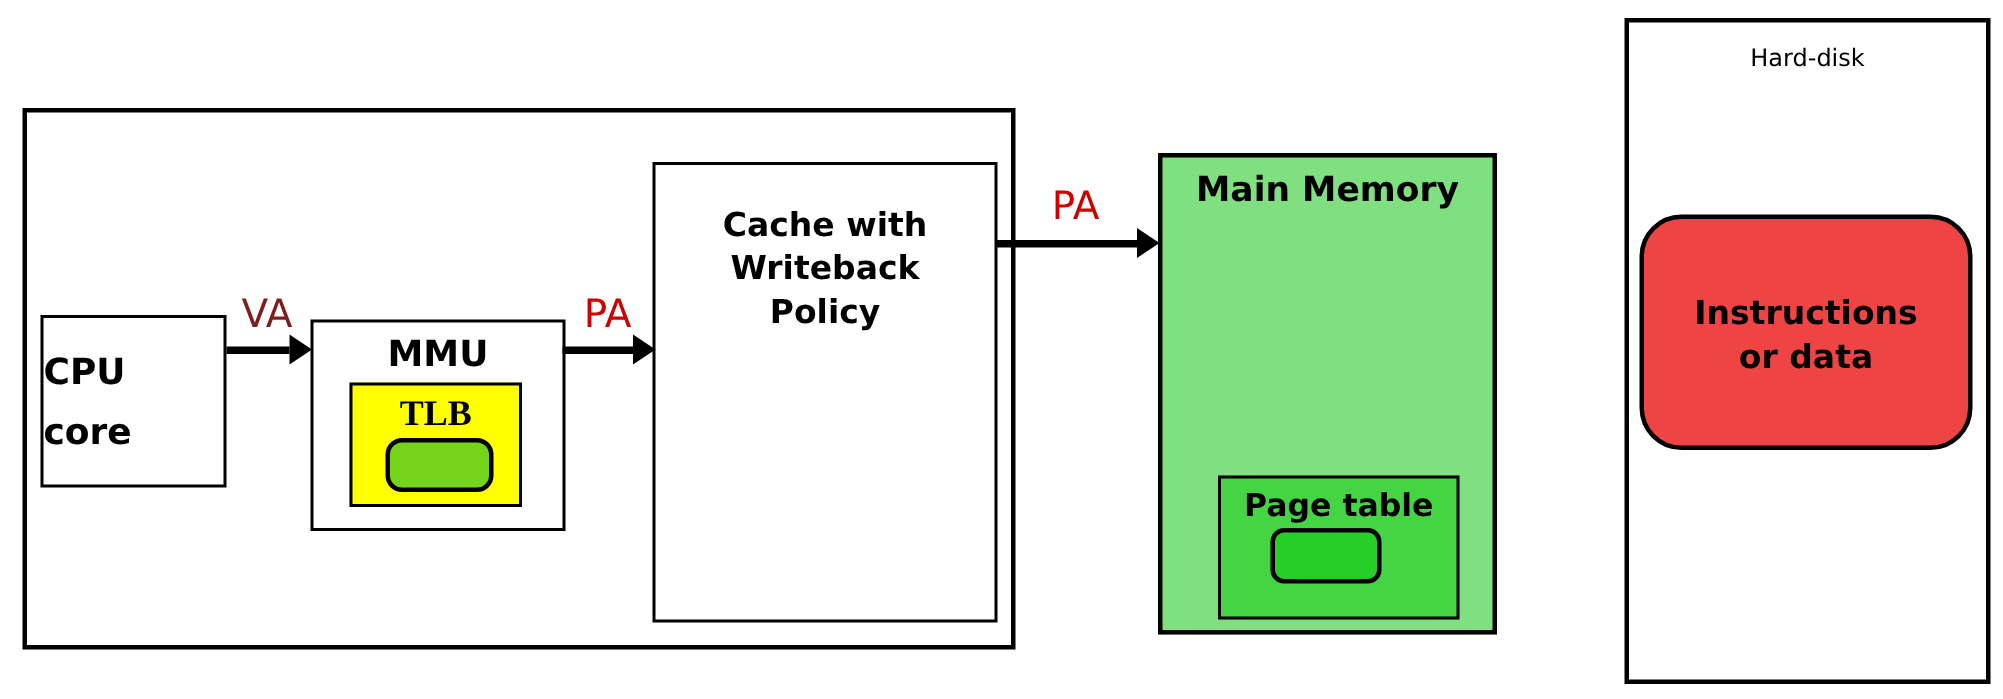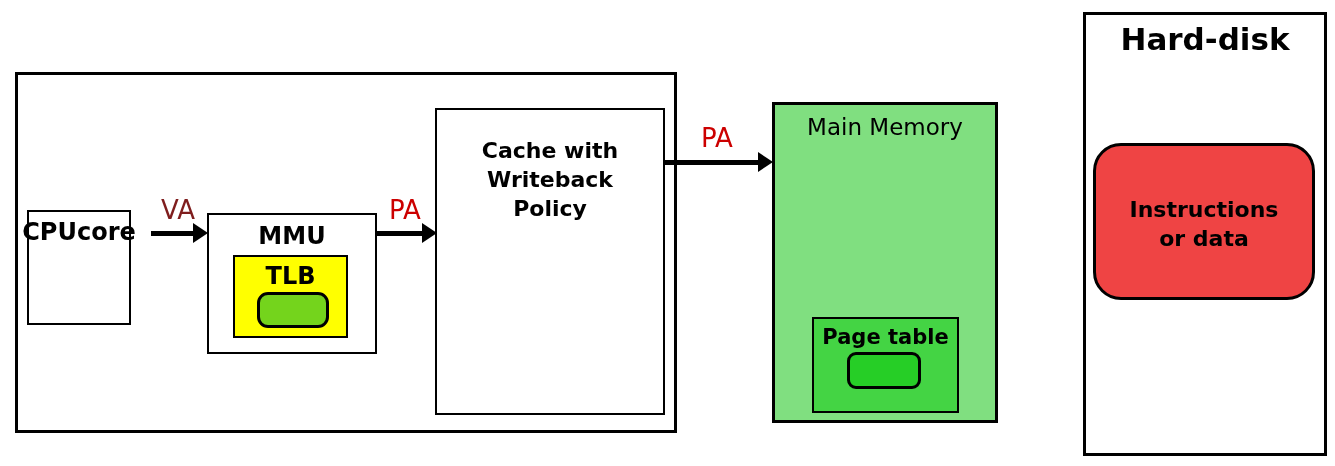--- a/index.html
+++ b/index.html
@@ -33,42 +33,42 @@
     position: absolute;
     left: 235px; top: 83px; width: 220px;
     font-size: 34px; font-weight: bold;
     text-align: center; line-height: 38px;
     z-index: 1;
     white-space: nowrap;
   }
 
   
   #cpu-core-box {
-    left: 27px; top: 210px; width: 104px; height: 115px;
-    z-index: 2;
-    display: flex; flex-direction: row; justify-content: center;
+    left: 27px; top: 210px; width: 124px; height: 115px;
+    z-index: 2;
+    display: flex; flex-direction: column; justify-content: center;
   }
   #cpu-core-box .line { font-size: 24px; font-weight: bold; line-height: 40px; }
 
   
   #mmu-box {
     left: 207px; top: 213px; width: 170px; height: 141px;
     z-index: 2;
     text-align: center;
   }
   #mmu-label { font-size: 24px; font-weight: bold; line-height: 30px; margin-top: 6px; }
   #tlb-box {
     position: absolute;
     box-sizing: border-box;
     left: 233px; top: 255px; width: 115px; height: 83px;
     border: 2px solid #000;
     z-index: 3;
     text-align: center;
   }
-  #tlb-label { font-size: 24px; font-weight: bold; line-height: 30px; margin-top: 4px; }
+  #tlb-label { font-size: 24px; font-weight: bold; line-height: 30px; margin-top: 4px; font-family: Liberation Serif, serif; }
   #tlb-entry-rect {
     position: absolute;
     box-sizing: border-box;
     left: 257px; top: 292px; width: 72px; height: 36px;
     border: 3px solid #000; border-radius: 11px;
     z-index: 4;
   }
 
   
   #cache-box {
@@ -79,46 +79,46 @@
   #cache-box .cache-line { font-size: 22px; font-weight: bold; line-height: 29px; }
   #cache-text { padding-top: 26px; }
 
   
   #main-memory-box {
     left: 772px; top: 102px; width: 226px; height: 321px;
     border-width: 3px;
     text-align: center;
     z-index: 2;
   }
-  #main-memory-title { font-size: 23px; font-weight: normal; line-height: 30px; padding-top: 7px; }
+  #main-memory-title { font-size: 23px; font-weight: bold; line-height: 30px; padding-top: 7px; }
   #page-table-box {
     position: absolute;
     box-sizing: border-box;
-    left: 812px; top: 317px; width: 147px; height: 96px;
+    left: 812px; top: 317px; width: 161px; height: 96px;
     border: 2px solid #000;
     text-align: center;
     z-index: 3;
   }
   #page-table-label { font-size: 21px; font-weight: bold; line-height: 27px; padding-top: 5px; }
   #page-table-entry-rect {
     position: absolute;
     box-sizing: border-box;
     left: 847px; top: 352px; width: 74px; height: 37px;
     border: 3px solid #000; border-radius: 9px;
     z-index: 4;
   }
 
   
   #hard-disk-box {
     left: 1083px; top: 12px; width: 244px; height: 444px;
     border-width: 3px;
     text-align: center;
     z-index: 1;
   }
-  #hard-disk-title { font-size: 31px; font-weight: bold; line-height: 30px; padding-top: 9px; }
+  #hard-disk-title { font-size: 16px; font-weight: normal; line-height: 30px; padding-top: 9px; }
   #instructions-rect {
     position: absolute;
     box-sizing: border-box;
     left: 1093px; top: 143px; width: 222px; height: 157px;
     border: 3px solid #000; border-radius: 28px;
     z-index: 2;
     display: flex; flex-direction: column; justify-content: center;
     text-align: center;
     padding-top: 5px;
   }

